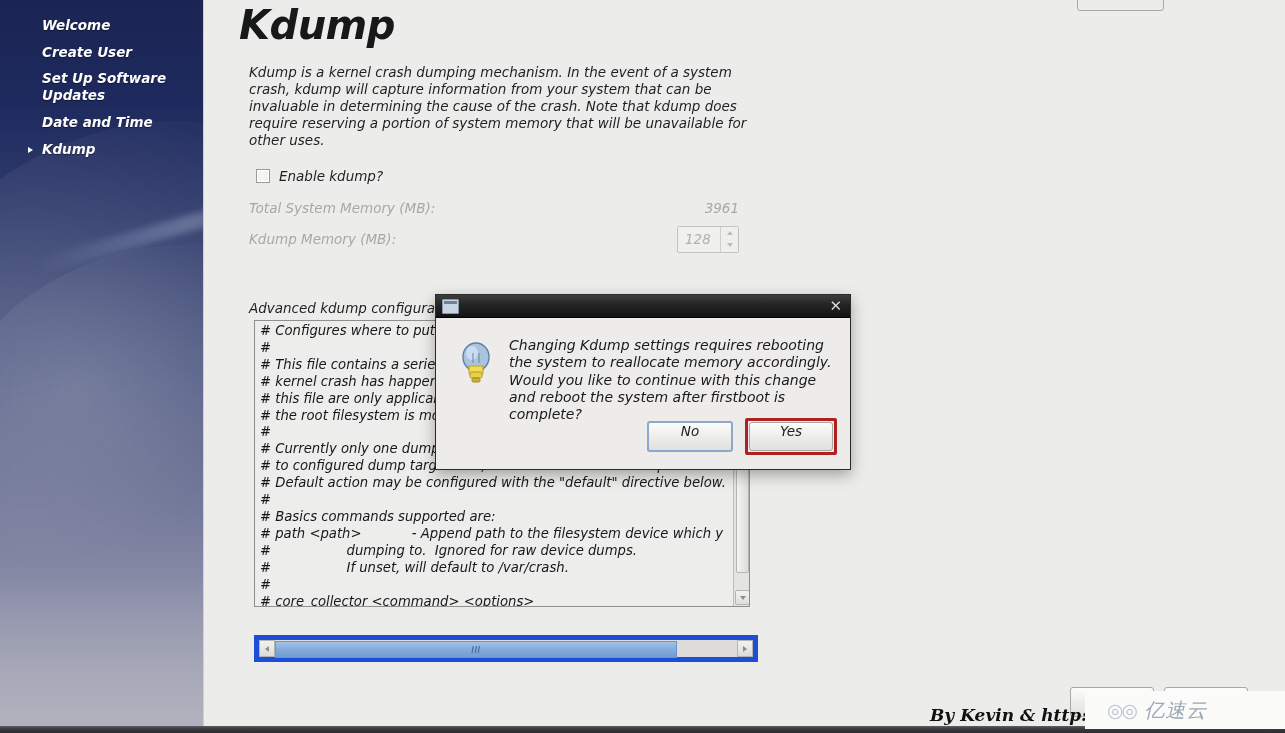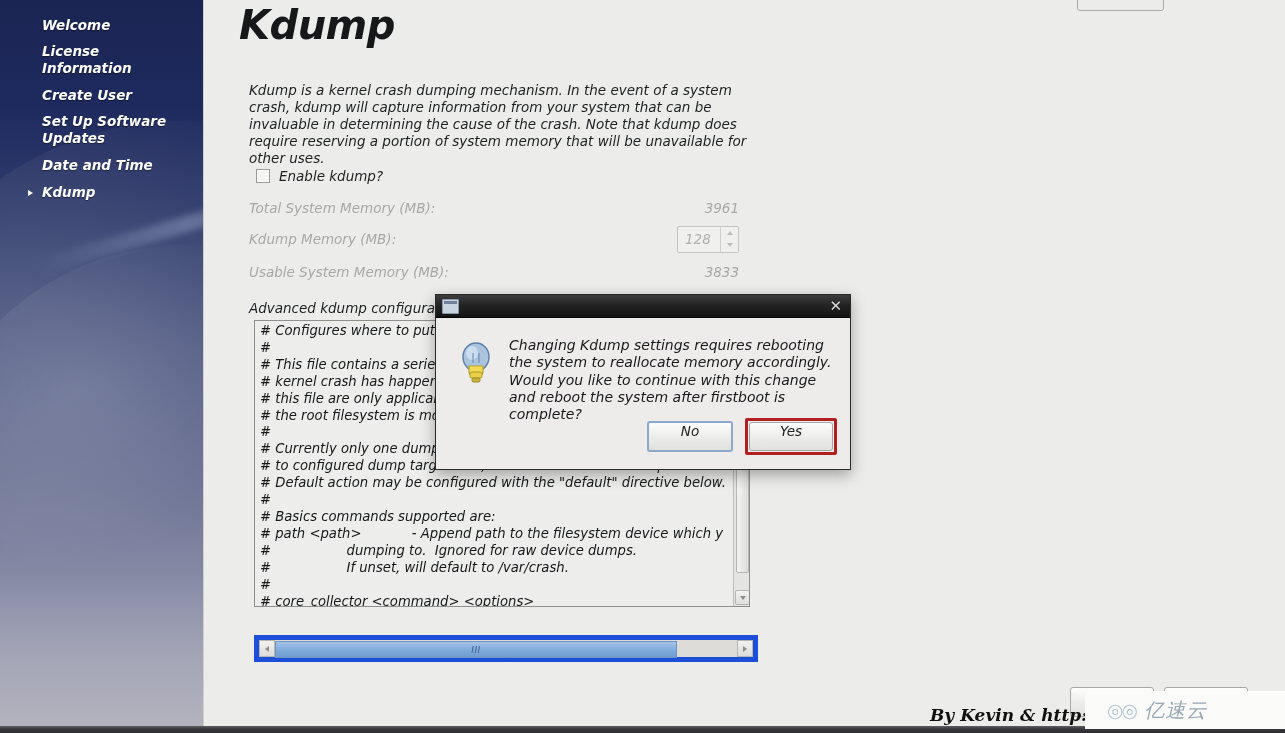--- a/index.html
+++ b/index.html
@@ -66,21 +66,21 @@
   }
   .topstub{
     position:absolute;left:873px;top:-9px;width:85px;height:18px;
     background:#ececea;border:1px solid #a9a9a6;border-radius:3px;
   }
   h1.page-title{
     position:absolute;left:35px;top:2px;margin:0;
     font-size:40px;font-weight:bold;color:#16181a;letter-spacing:-.5px;
   }
   p.intro{
-    position:absolute;left:45px;top:82px;width:498px;margin:0;
+    position:absolute;left:45px;top:64px;width:498px;margin:0;
     font-size:13.5px;line-height:17.1px;color:#1d1f21;
   }
   
   .check-row{
     position:absolute;left:52px;top:168px;display:flex;align-items:center;gap:9px;
     font-size:13.5px;color:#1d1f21;cursor:default;
   }
   .cbox{
     width:12px;height:12px;border:1px solid #9a9a97;background:#f4f4f2;
     box-shadow:inset 0 0 0 1px #ffffff;
@@ -259,23 +259,20 @@
   <div id="sidebar">
     <div class="swoosh1"></div>
     <div class="swoosh2"></div>
     <div class="streak"></div>
     <div class="bottomfade"></div>
 
     <div class="nav">
       <div class="nav-item" style="top:0;margin-top:8px;">
         <span>Welcome</span>
       </div>
-      <div class="nav-item two" style="margin-top:4px;">
-        <span>License Information</span>
-      </div>
       <div class="nav-item" style="margin-top:4px;">
         <span>Create User</span>
       </div>
       <div class="nav-item two" style="margin-top:4px;">
         <span>Set Up Software Updates</span>
       </div>
       <div class="nav-item" style="margin-top:4px;">
         <span>Date and Time</span>
       </div>
       <div class="nav-item" style="margin-top:4px;">
@@ -311,24 +308,20 @@
       <span>Kdump Memory (MB):</span>
       <span class="spinner">
         <span class="sval">128</span>
         <span class="sbtns">
           <i class="up"></i>
           <i class="dn"></i>
         </span>
       </span>
     </div>
 
-    <div class="mem-row" id="row-usable">
-      <span>Usable System Memory (MB):</span>
-      <span class="val">3833</span>
-    </div>
 
     <div class="adv-label">Advanced kdump configuration</div>
 
     <div class="textarea-wrap">
       <div class="textarea"># Configures where to put
 #
 # This file contains a series
 # kernel crash has happene
 # this file are only applicabl
 # the root filesystem is mo

